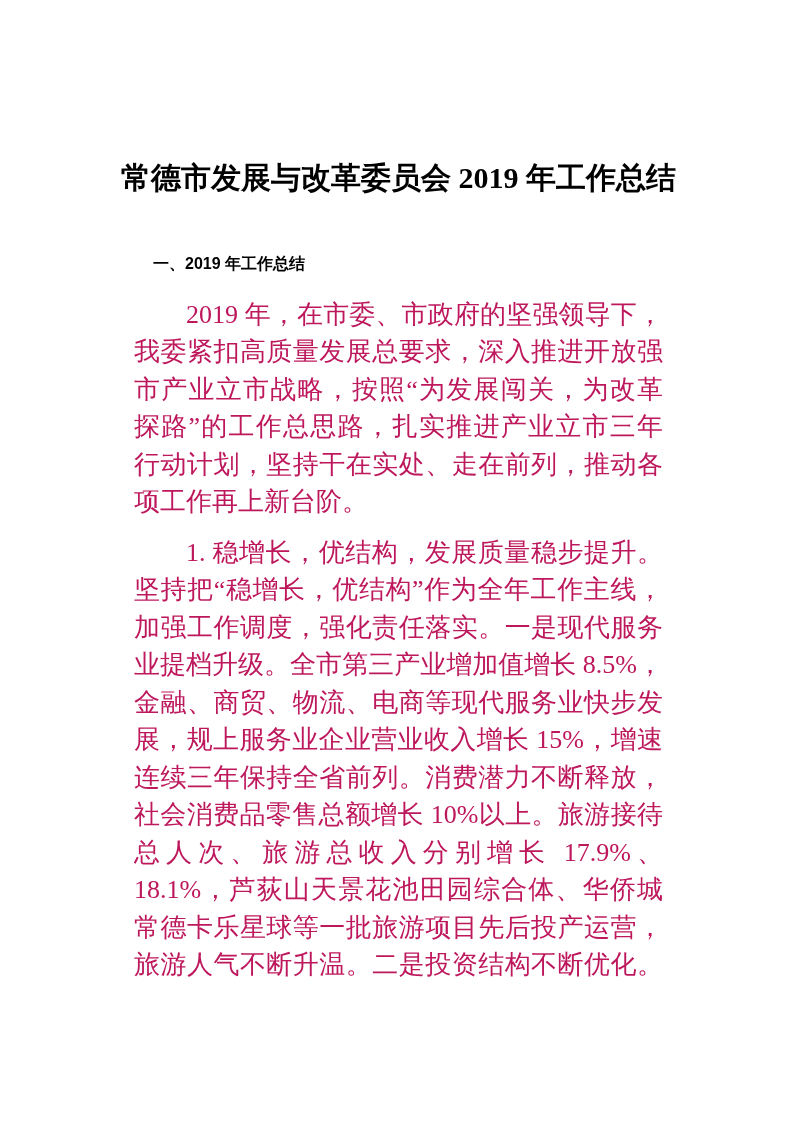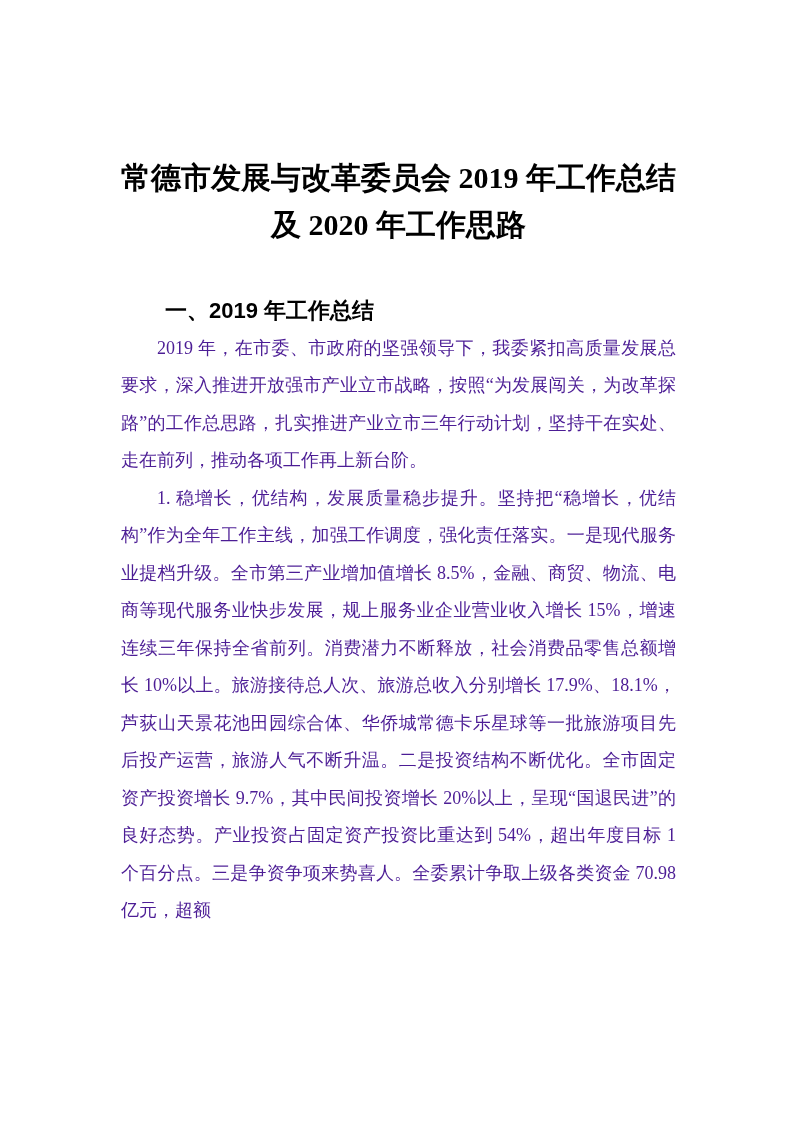--- a/index.html
+++ b/index.html
@@ -35,48 +35,47 @@
     font-size: 20px;
     line-height: 37px;
     text-align: center;
     color: #000000;
     letter-spacing: 1px;
   }
   .section-heading {
     margin-top: 44px;
     font-family: "Liberation Sans", "DejaVu Sans", sans-serif;
     font-weight: bold;
-    font-size: 22px;
+    font-size: 16px;
     line-height: 37.5px;
     text-indent: 2em;
     color: #000000;
     white-space: nowrap;
   }
   .para {
-    margin: 0;
-    font-size: 18px;
+    margin: 13px;
+    font-size: 26px;
     line-height: 37.5px;
     text-align: justify;
     text-justify: inter-ideograph;
     text-indent: 2em;
-    color: #4c1d95;
+    color: #be185d;
   }
   .para .lead {
     font-weight: normal;
   }
 </style>
 </head>
 <body>
 
 <div class="page">
   <div class="content">
 
     <h1 class="doc-title">
       <span class="title-line">常德市发展与改革委员会 2019 年工作总结</span>
-      <span class="title-line">及 2020 年工作思路</span>
     </h1>
 
 
     <div class="section-heading">一、2019 年工作总结</div>
 
     <p class="para"><span>2019 年，在市委、市政府的坚强领导下，我委紧扣高质量发展总要求，深入推进开放强市产业立市战略，按照“为发展闯关，为改革探路”的工作总思路，扎实推进产业立市三年行动计划，坚持干在实处、走在前列，推动各项工作再上新台阶。</span></p>
 
     <p class="para"><span class="lead">1. 稳增长，优结构，发展质量稳步提升。</span><span>坚持把“稳增长，优结构”作为全年工作主线，加强工作调度，强化责任落实。一是现代服务业提档升级。全市第三产业增加值增长 8.5%，金融、商贸、物流、电商等现代服务业快步发展，规上服务业企业营业收入增长 15%，增速连续三年保持全省前列。消费潜力不断释放，社会消费品零售总额增长 10%以上。旅游接待总人次、旅游总收入分别增长 17.9%、18.1%，芦荻山天景花池田园综合体、华侨城常德卡乐星球等一批旅游项目先后投产运营，旅游人气不断升温。二是投资结构不断优化。全市固定资产投资增长 9.7%，其中民间投资增长 20%以上，呈现“国退民进”的良好态势。产业投资占固定资产投资比重达到 54%，超出年度目标 1 个百分点。三是争资争项来势喜人。全委累计争取上级各类资金 70.98 亿元，超额</span></p>
 
   </div>

